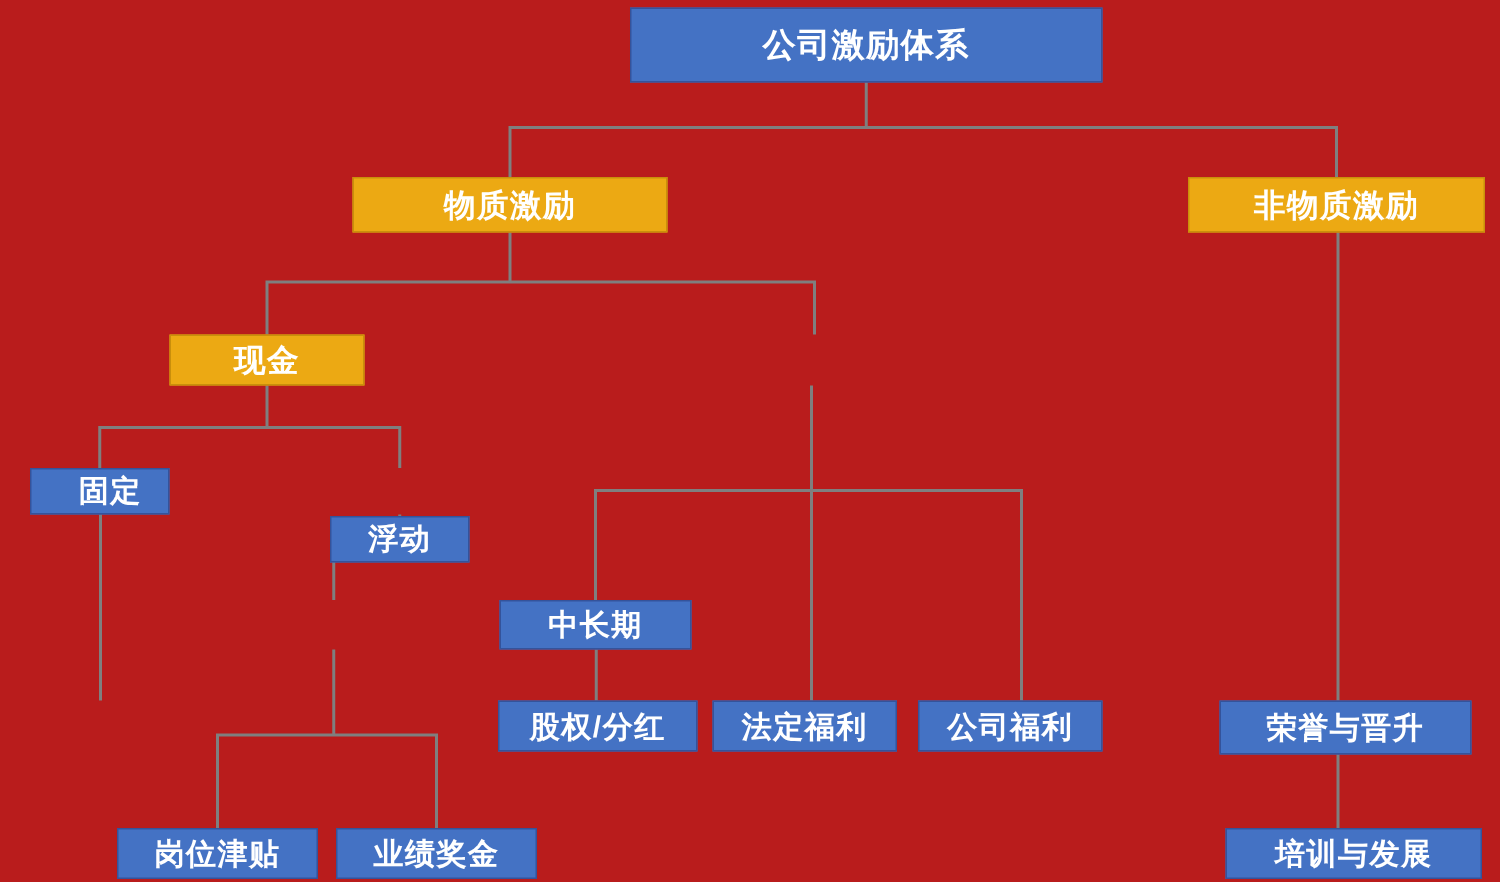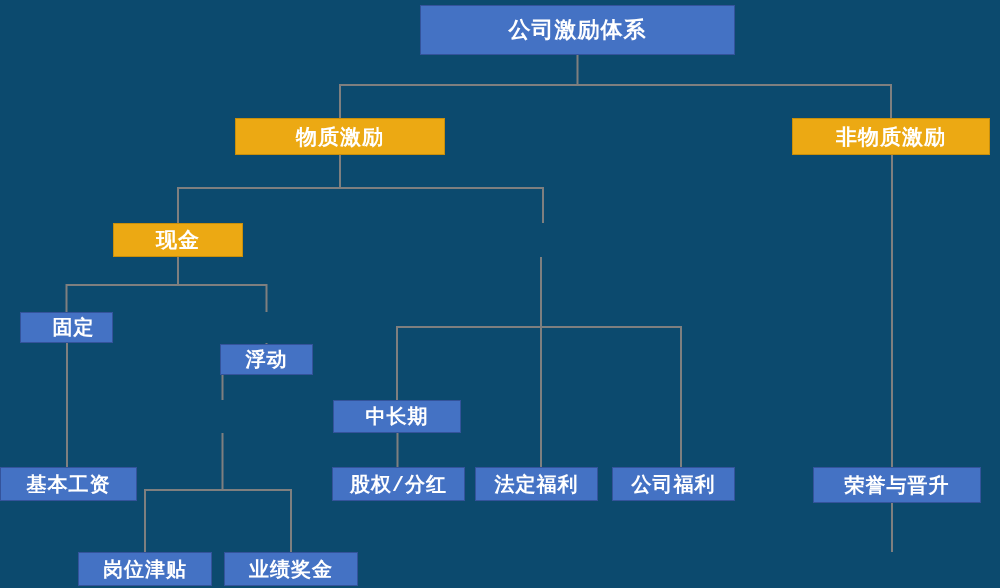--- a/index.html
+++ b/index.html
@@ -1,20 +1,20 @@
 <!DOCTYPE html>
 <html><head>
 <meta charset="utf-8">
 <style>
   html,body{margin:0;padding:0;background:#ffffff;}
   #canvas{
     position:relative;
     width:1000px;height:588px;
-    background:#0c4a6e;
-    font-family:Liberation Mono, monospace;
+    background:#b91c1c;
+    font-family:Liberation Sans, sans-serif;
     overflow:hidden;
   }
   #connectors{position:absolute;left:0;top:0;width:1000px;height:588px;}
   .node{
     position:absolute;
     display:flex;align-items:center;justify-content:center;
     color:#ffffff;font-weight:bold;
     letter-spacing:1px;
     box-sizing:border-box;
     white-space:nowrap;
@@ -76,21 +76,21 @@
     </g>
   </svg>
 
   <div class="node blue   n-root">公司激励体系</div>
   <div class="node orange n-material">物质激励</div>
   <div class="node orange n-nonmaterial">非物质激励</div>
   <div class="node orange n-cash">现金</div>
   <div class="node blue   n-fixed">固定</div>
   <div class="node blue   n-floating">浮动</div>
   <div class="node blue   n-midlongterm">中长期</div>
-  <div class="node blue   n-basesalary">基本工资</div>
   <div class="node blue   n-equity">股权/分红</div>
   <div class="node blue   n-statutory">法定福利</div>
   <div class="node blue   n-companywelfare">公司福利</div>
   <div class="node blue   n-honor">荣誉与晋升</div>
   <div class="node blue   n-allowance">岗位津贴</div>
   <div class="node blue   n-bonus">业绩奖金</div>
+  <div class="node blue   n-training">培训与发展</div>
 
 </div>
 
 </body></html>

